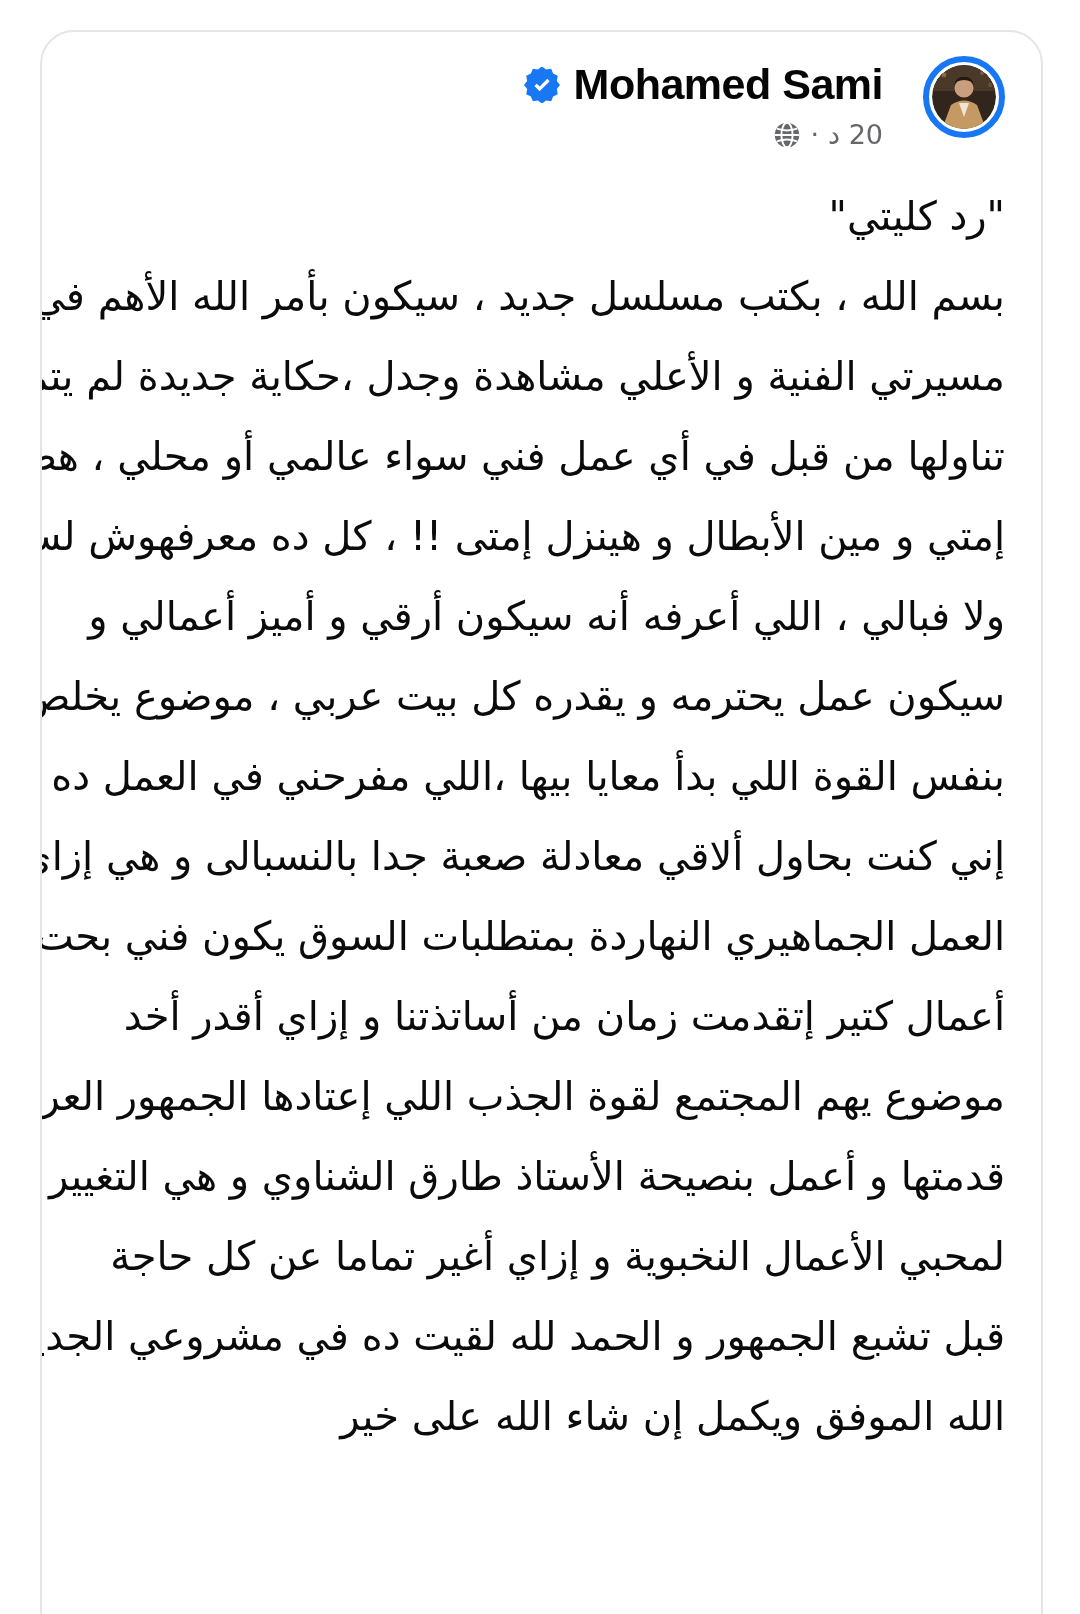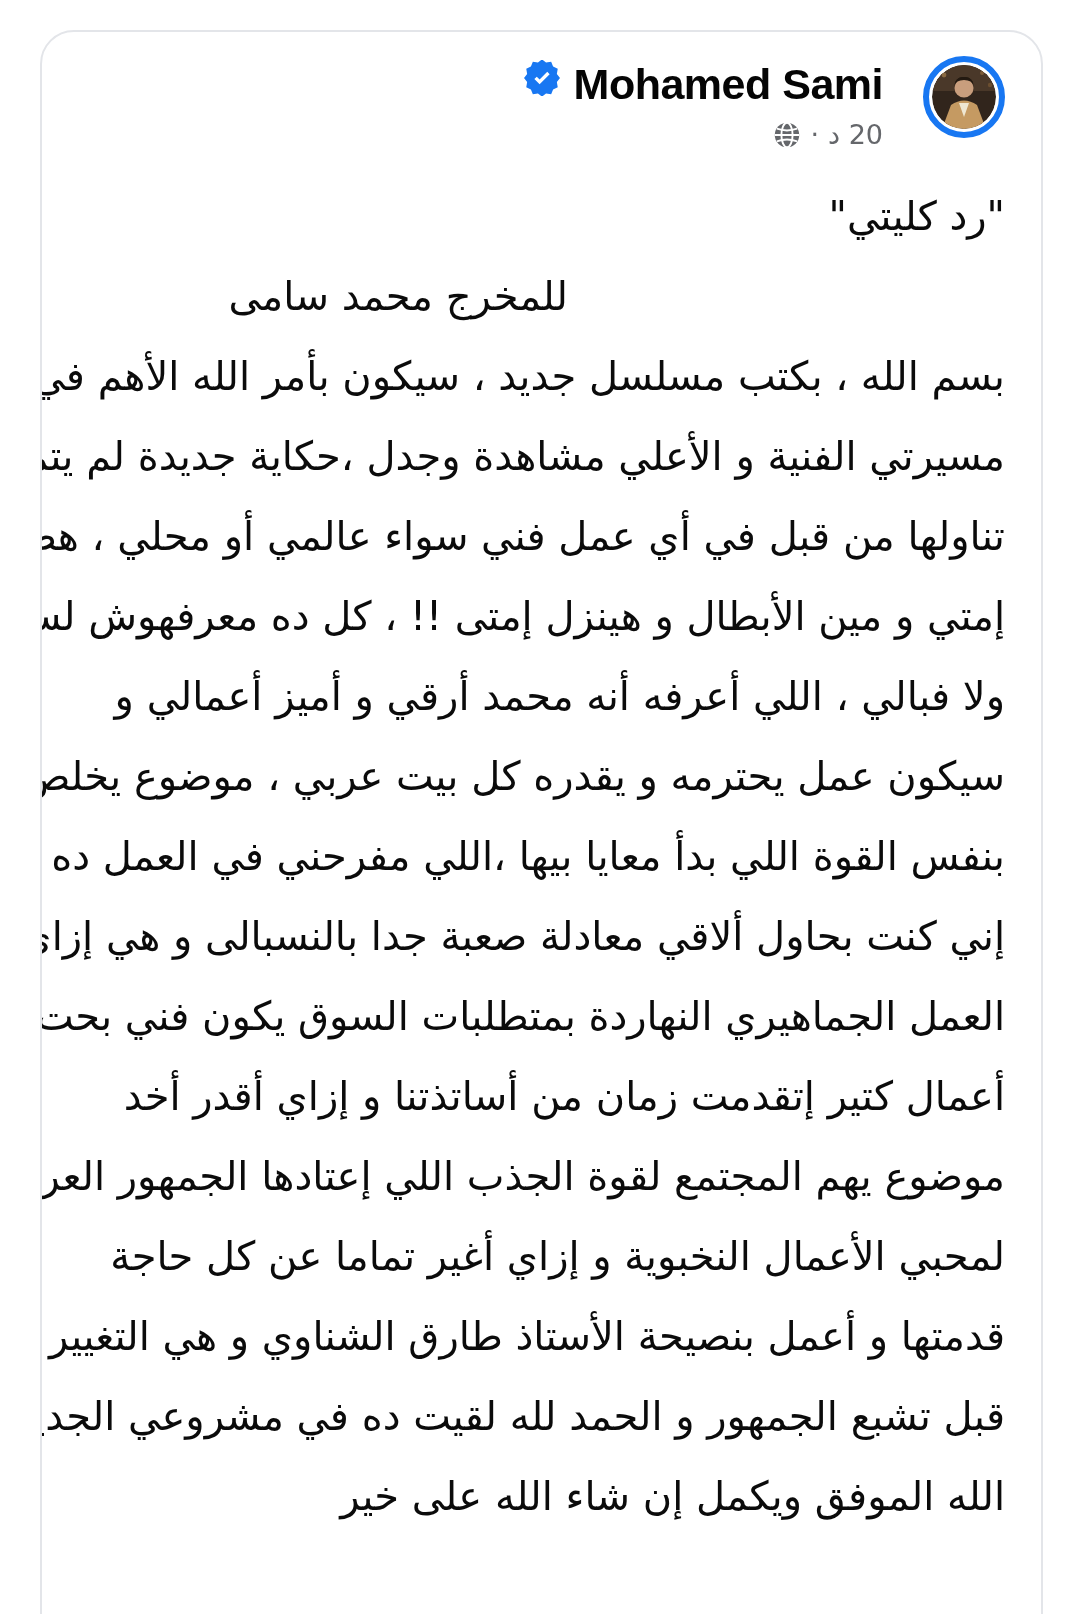--- a/index.html
+++ b/index.html
@@ -31,21 +31,21 @@
   }
 
   
   .header {
     display: flex; flex-direction: row;
     justify-content: flex-end; align-items: flex-start;
     padding: 24px 36px 0 36px;
   }
   .meta { text-align: right; margin-right: 40px; padding-top: 4px; }
   .name-line {
-    display: flex; flex-direction: row; 
+    display: flex; flex-direction: row; align-items: center;
     justify-content: flex-end; gap: 14px;
   }
   .badge { width: 36px; height: 36px; flex: 0 0 auto; }
   .name {
     font-family: "Liberation Sans", "DejaVu Sans", sans-serif;
     font-size: 43px; font-weight: 700; color: #050505;
     letter-spacing: -0.5px; white-space: nowrap;
   }
   .time-line {
     direction: rtl;
@@ -138,32 +138,31 @@
             <circle cx="32" cy="23" r="9.5" fill="#c99e7d"></circle>
             <path d="M22 21 Q24 11 32 12 Q40 11 42 21 Q40 15 32 15 Q24 15 22 21 Z" fill="#241a12"></path>
             <path d="M23 20 Q23 13 32 13 Q41 13 41 20 L41 17 Q38 12 32 12 Q26 12 23 17 Z" fill="#241a12"></path>
           </g>
         </svg>
       </div>
     </div>
 
     <div class="body">
       <div class="line">"رد كليتي"</div>
-      <div class="line byline">للمخرج محمد سامى</div>
       <div class="line">بسم الله ، بكتب مسلسل جديد ، سيكون بأمر الله الأهم في</div>
       <div class="line">مسيرتي الفنية و الأعلي مشاهدة وجدل ،حكاية جديدة لم يتم</div>
       <div class="line">تناولها من قبل في أي عمل فني سواء عالمي أو محلي ، هصور</div>
       <div class="line">إمتي و مين الأبطال و هينزل إمتى !! ، كل ده معرفهوش لسه</div>
-      <div class="line">ولا فبالي ، اللي أعرفه أنه محمد أرقي و أميز أعمالي و</div>
+      <div class="line">ولا فبالي ، اللي أعرفه أنه سيكون أرقي و أميز أعمالي و</div>
       <div class="line">سيكون عمل يحترمه و يقدره كل بيت عربي ، موضوع يخلص</div>
       <div class="line">بنفس القوة اللي بدأ معايا بيها ،اللي مفرحني في العمل ده ،</div>
       <div class="line">إني كنت بحاول ألاقي معادلة صعبة جدا بالنسبالى و هي إزاي</div>
       <div class="line">العمل الجماهيري النهاردة بمتطلبات السوق يكون فني بحت زي</div>
       <div class="line">أعمال كتير إتقدمت زمان من أساتذتنا و إزاي أقدر أخد</div>
       <div class="line">موضوع يهم المجتمع لقوة الجذب اللي إعتادها الجمهور العربي</div>
+      <div class="line">قدمتها و أعمل بنصيحة الأستاذ طارق الشناوي و هي التغيير</div>
       <div class="line">لمحبي الأعمال النخبوية و إزاي أغير تماما عن كل حاجة</div>
-      <div class="line">قدمتها و أعمل بنصيحة الأستاذ طارق الشناوي و هي التغيير</div>
       <div class="line">قبل تشبع الجمهور و الحمد لله لقيت ده في مشروعي الجديد،</div>
       <div class="line">الله الموفق ويكمل إن شاء الله على خير</div>
     </div>
 
   </div>
 </div>
 
 </body></html>

